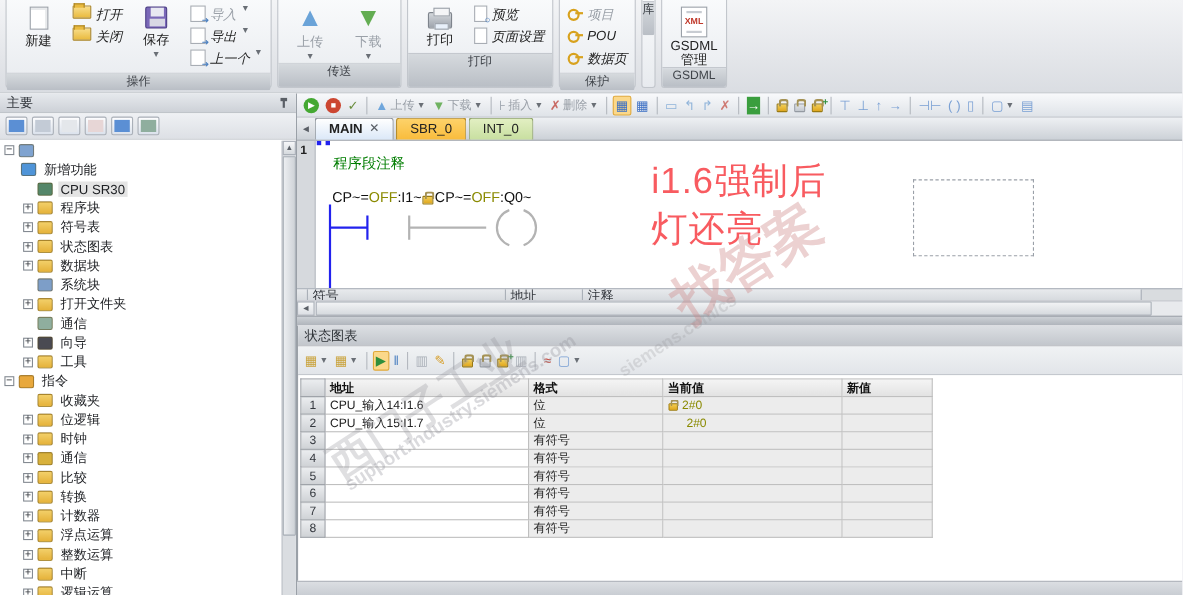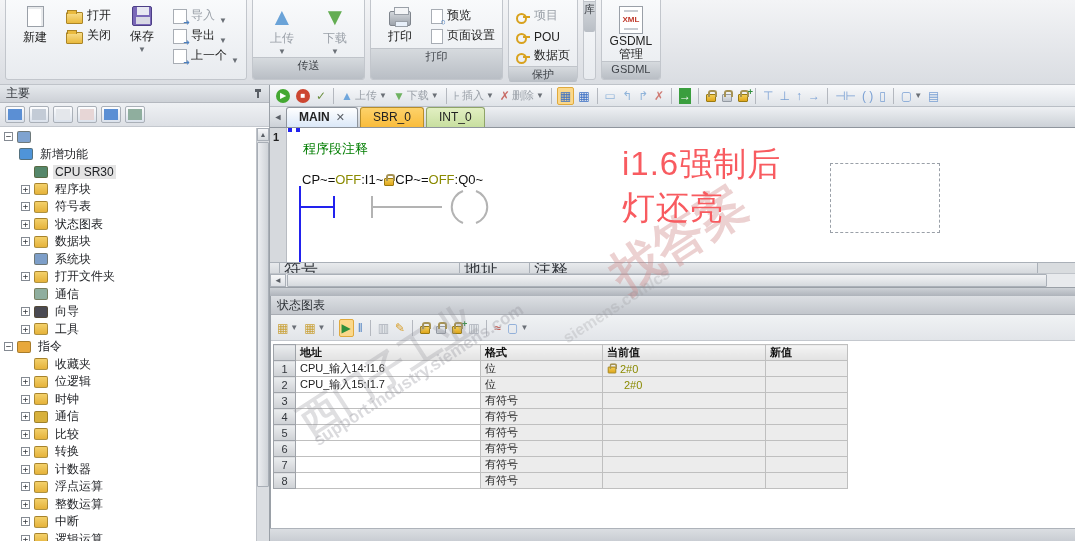--- a/index.html
+++ b/index.html
@@ -12,21 +12,21 @@
             background:linear-gradient(#f3f4f6,#dadde2); border-bottom:1px solid #bfc3c9; overflow:hidden; }
   .rwrap { display:flex; gap:5px; padding:0 0 0 5px; align-items:flex-start; }
   .rgroup { background:linear-gradient(#fcfdfe,#e8ebef); border:1px solid #c2c6cc; border-radius:3px;
             margin-top:-16px; padding-top:16px; height:96px; display:flex; flex-direction:column; }
   .rbody { flex:1; display:flex; align-items:flex-start; padding:2px 4px; gap:3px; }
   .rlabel { height:31px; line-height:15px; text-align:center; font-size:11px; color:#3f4349;
             background:linear-gradient(#d6dade,#b9bec5); border-top:1px solid #c0c4ca; border-radius:0 0 2px 2px; }
   .bigbtn { width:50px; display:flex; flex-direction:column; align-items:center; gap:2px; padding-top:3px; cursor:default; }
   .bigbtn .blab { font-size:12px; }
   .stack { display:flex; flex-direction:column; gap:1px; padding-top:2px; }
-  .smbtn { display:flex; align-items:flex-end; gap:4px; height:19px; padding:0 3px; font-size:12px; white-space:nowrap; }
+  .smbtn { display:flex; align-items:flex-start; gap:4px; height:19px; padding:0 3px; font-size:12px; white-space:nowrap;font-style:italic; }
   .caret { font-size:8px; color:#6a6f76; line-height:6px; }
   .grayed { color:#9aa0a8; }
 
   
   .ic-page { width:17px; height:21px; background:#fff; border:1px solid #9aa0a8; box-shadow:inset -2px 2px 0 #e8eaec; }
   .ic-folder { width:17px; height:12px; background:linear-gradient(#f8dd8a,#e9ba3e); border:1px solid #ab8526; border-radius:1px; position:relative; }
   .ic-folder::before { content:""; position:absolute; left:0; top:-3px; width:8px; height:3px; background:#e9ba3e; border:1px solid #ab8526; border-bottom:none; }
   .ic-floppy { width:20px; height:20px; background:#7a68b8; border:1px solid #4d3f86; border-radius:2px; position:relative; }
   .ic-floppy::before { content:""; position:absolute; left:4px; top:0; width:12px; height:8px; background:#e8e8f2; }
   .ic-floppy::after { content:""; position:absolute; left:3px; bottom:1px; width:14px; height:7px; background:#d8d8e4; }
@@ -98,24 +98,24 @@
 
   .ladder { position:absolute; left:270px; top:128px; width:805px; height:134px; background:#fff; overflow:hidden; }
   .gutter { position:absolute; left:0; top:0; width:17px; height:134px; background:#d6d9dd; border-right:1px solid #b8bcc2; }
   .netnum { position:absolute; left:3px; top:3px; font-size:11px; font-weight:bold; color:#222; }
   .netmark { position:absolute; left:18px; top:0; width:4px; height:4px; background:#2222ee; }
   .netmark.m2 { left:26px; }
   .lcomment { position:absolute; left:33px; top:12px; color:#007d00; font-size:13px; }
   .rungtext { position:absolute; left:32px; top:44px; font-size:13px; color:#111; display:flex; align-items:flex-end; }
   .rungtext .olv { color:#8a8a00; }
   .rungtext .lk { margin:0 1px 1px 1px; }
-  .annotation { position:absolute; left:352px; top:14px; color:#f85b60; font-size:33px; line-height:1.32; z-index:20; letter-spacing:1px; }
+  .annotation { position:absolute; left:322px; top:14px; color:#f85b60; font-size:33px; line-height:1.32; z-index:20; letter-spacing:1px; }
   .selrect { position:absolute; left:560px; top:35px; width:110px; height:70px; border:1px dashed #9aa0a8; }
   .symhead { position:absolute; left:270px; top:262px; width:805px; height:11px; overflow:hidden; background:#d9dcdf; border-top:1px solid #aab0b8; display:flex; }
-  .symhead .c { height:14px; line-height:13px; font-size:17px; color:#33373d; border-right:1px solid #aab0b8; padding:0 4px; background:linear-gradient(#e8eaed,#cfd3d8); }
+  .symhead .c { height:14px; line-height:13px; font-size:12px; color:#33373d; border-right:1px solid #aab0b8; padding:0 4px; background:linear-gradient(#e8eaed,#cfd3d8); }
   .hscroll { position:absolute; left:270px; top:273px; width:805px; height:14px; background:#e8eaed; border-top:1px solid #c0c4ca; display:flex; }
   .hs-btn { width:16px; height:13px; background:linear-gradient(#f8f9fa,#dcdfe4); border:1px solid #aab0b8; font-size:8px; line-height:12px; text-align:center; color:#5a5f66; }
   .hs-thumb { width:760px; height:13px; background:linear-gradient(#f2f3f5,#d6dade); border:1px solid #aab0b8; border-radius:1px; margin-left:1px; }
   .splitter { position:absolute; left:270px; top:287px; width:805px; height:9px; background:linear-gradient(#cdd1d6,#aeb3ba); border-top:1px solid #9aa0a7; }
 
   
   .statuspanel { position:absolute; left:270px; top:296px; width:805px; height:232px; background:#fff; border-left:1px solid #9aa0a7; }
   .sp-title { height:19px; background:linear-gradient(#dcdfe3,#c2c6cc); border-bottom:1px solid #a9adb4;
               display:flex; align-items:center; padding:0 6px; font-size:12px; color:#2e3237; }
   .sp-toolbar { height:26px; background:linear-gradient(#f0f2f4,#e2e5e9); border-bottom:1px solid #c4c8ce;
@@ -175,20 +175,21 @@
               <span>导出</span>
               <span class="caret">▼</span>
             </div>
             <div class="smbtn">
               <span class="ic-docarrow"></span>
               <span>上一个</span>
               <span class="caret">▼</span>
             </div>
           </div>
         </div>
+        <div class="rlabel">操作</div>
       </div>
 
       <div class="rgroup">
         <div class="rbody">
           <div class="bigbtn">
             <span class="ic-upbig">▲</span>
             <span class="blab grayed">上传</span>
             <span class="caret">▼</span>
           </div>
           <div class="bigbtn">

